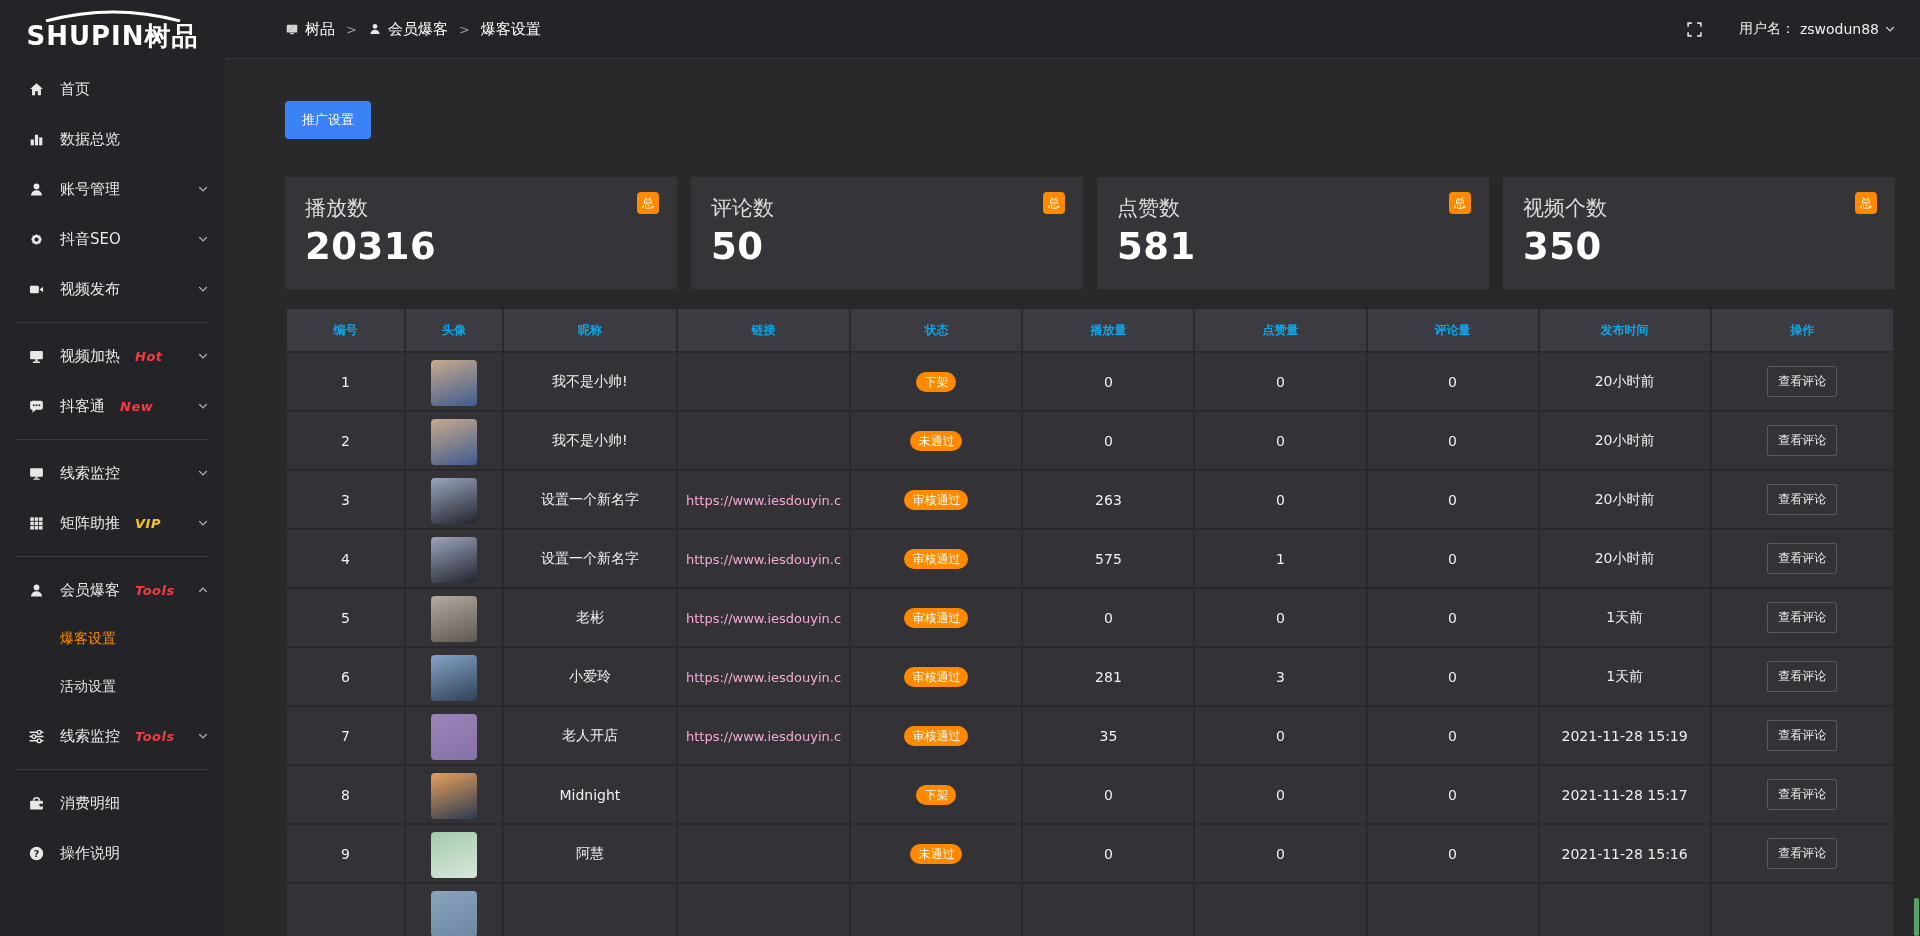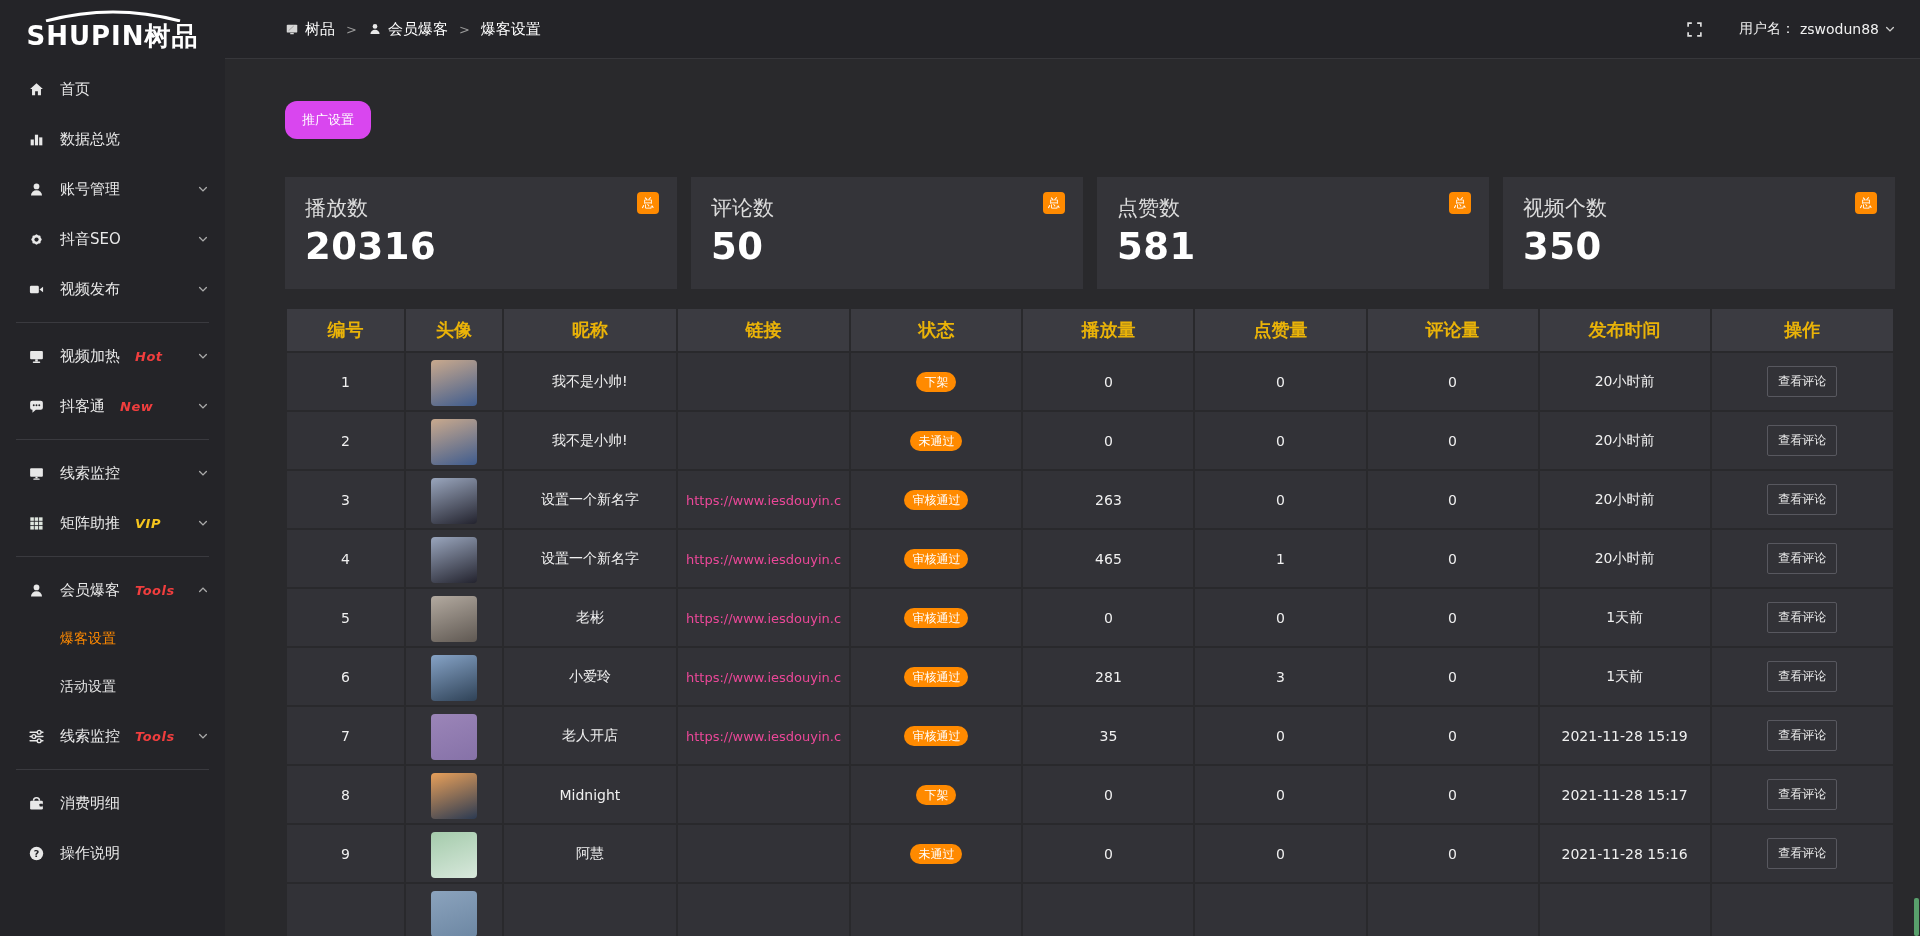--- a/index.html
+++ b/index.html
@@ -28,33 +28,33 @@
   .crumbs{display:flex;align-items:center;gap:11px;font-size:15px;}
   .crumb{display:flex;align-items:center;gap:6px;color:#fff;cursor:pointer;white-space:nowrap;}
   .crumb-ic{width:14px;}
   .crumb-sep{color:#9a9a9a;font-size:13px;}
   .topbar-right{margin-left:auto;display:flex;align-items:center;gap:36px;}
   .fullscreen{display:inline-flex;cursor:pointer;}
   .username{display:flex;align-items:center;gap:5px;font-size:14px;color:#f0f0f0;cursor:pointer;white-space:nowrap;}
 
   
   .content{position:absolute;left:225px;top:60px;right:0;bottom:0;padding:41px 25px 0 60px;}
-  .promo-btn{background:#d946ef;color:#fff;border:none;border-radius:12px;font-size:13px;padding:10px 17px;cursor:pointer;font-family:inherit;}
+  .promo-btn{background:#3b82f6;color:#fff;border:none;border-radius:4px;font-size:13px;padding:10px 17px;cursor:pointer;font-family:inherit;}
 
   .stats{display:grid;grid-template-columns:repeat(4,1fr);gap:14px;margin-top:38px;}
   .stat-card{position:relative;background:#343439;height:112px;padding:17px 20px;}
   .stat-label{font-size:21px;color:#dcdcdc;}
   .stat-value{font-size:37px;font-weight:bold;color:#fff;margin-top:3px;letter-spacing:.5px;}
   .stat-badge{position:absolute;top:15px;right:18px;background:#ff8a00;color:#fff;font-size:12px;line-height:1;padding:5px 5px;border-radius:4px;}
 
   .data-table{width:100%;margin-top:18px;border-collapse:collapse;table-layout:fixed;background:#323237;}
-  .data-table th{background:#3b3b41;color:#eab308;font-size:18px;font-weight:bold;height:44px;border:2px solid #29292c;cursor:default;}
+  .data-table th{background:#3b3b41;color:#0ea5e9;font-size:12px;font-weight:bold;height:44px;border:2px solid #29292c;cursor:default;}
   .data-table td{height:59px;text-align:center;font-size:14px;color:#f0f0f0;border:2px solid #29292c;}
   .avatar{display:inline-block;width:46px;height:46px;border-radius:4px;vertical-align:middle;margin-top:2px;}
-  .link{color:#ec4899;font-size:13px;white-space:nowrap;cursor:pointer;}
+  .link{color:#f9a8d4;font-size:13px;white-space:nowrap;cursor:pointer;}
   .status-badge{display:inline-block;background:#ff8a00;color:#fff;font-size:12px;line-height:1;padding:4px 8px;border-radius:12px;}
   .action-btn{background:transparent;border:1px solid #58585f;color:#eee;font-size:12px;padding:6px 10px;border-radius:2px;cursor:pointer;font-family:inherit;}
 
   .scroll-thumb{position:fixed;right:1px;bottom:0;width:5px;height:38px;background:#58a06c;border-radius:2px;z-index:5;}
 </style>
 </head>
 <body>
 
 <div class="app">
 
@@ -391,21 +391,21 @@
             <td>0</td>
             <td>20小时前</td>
             <td><button class="action-btn">查看评论</button></td>
           </tr>
           <tr>
             <td>4</td>
             <td><span class="avatar" style="background:linear-gradient(160deg,#9aa6bd,#23232e)"></span></td>
             <td>设置一个新名字</td>
             <td><span class="link">https://www.iesdouyin.c</span></td>
             <td><span class="status-badge">审核通过</span></td>
-            <td>465</td>
+            <td>575</td>
             <td>1</td>
             <td>0</td>
             <td>20小时前</td>
             <td><button class="action-btn">查看评论</button></td>
           </tr>
           <tr>
             <td>5</td>
             <td><span class="avatar" style="background:linear-gradient(160deg,#b3aaa0,#5f5852)"></span></td>
             <td>老彬</td>
             <td><span class="link">https://www.iesdouyin.c</span></td>

